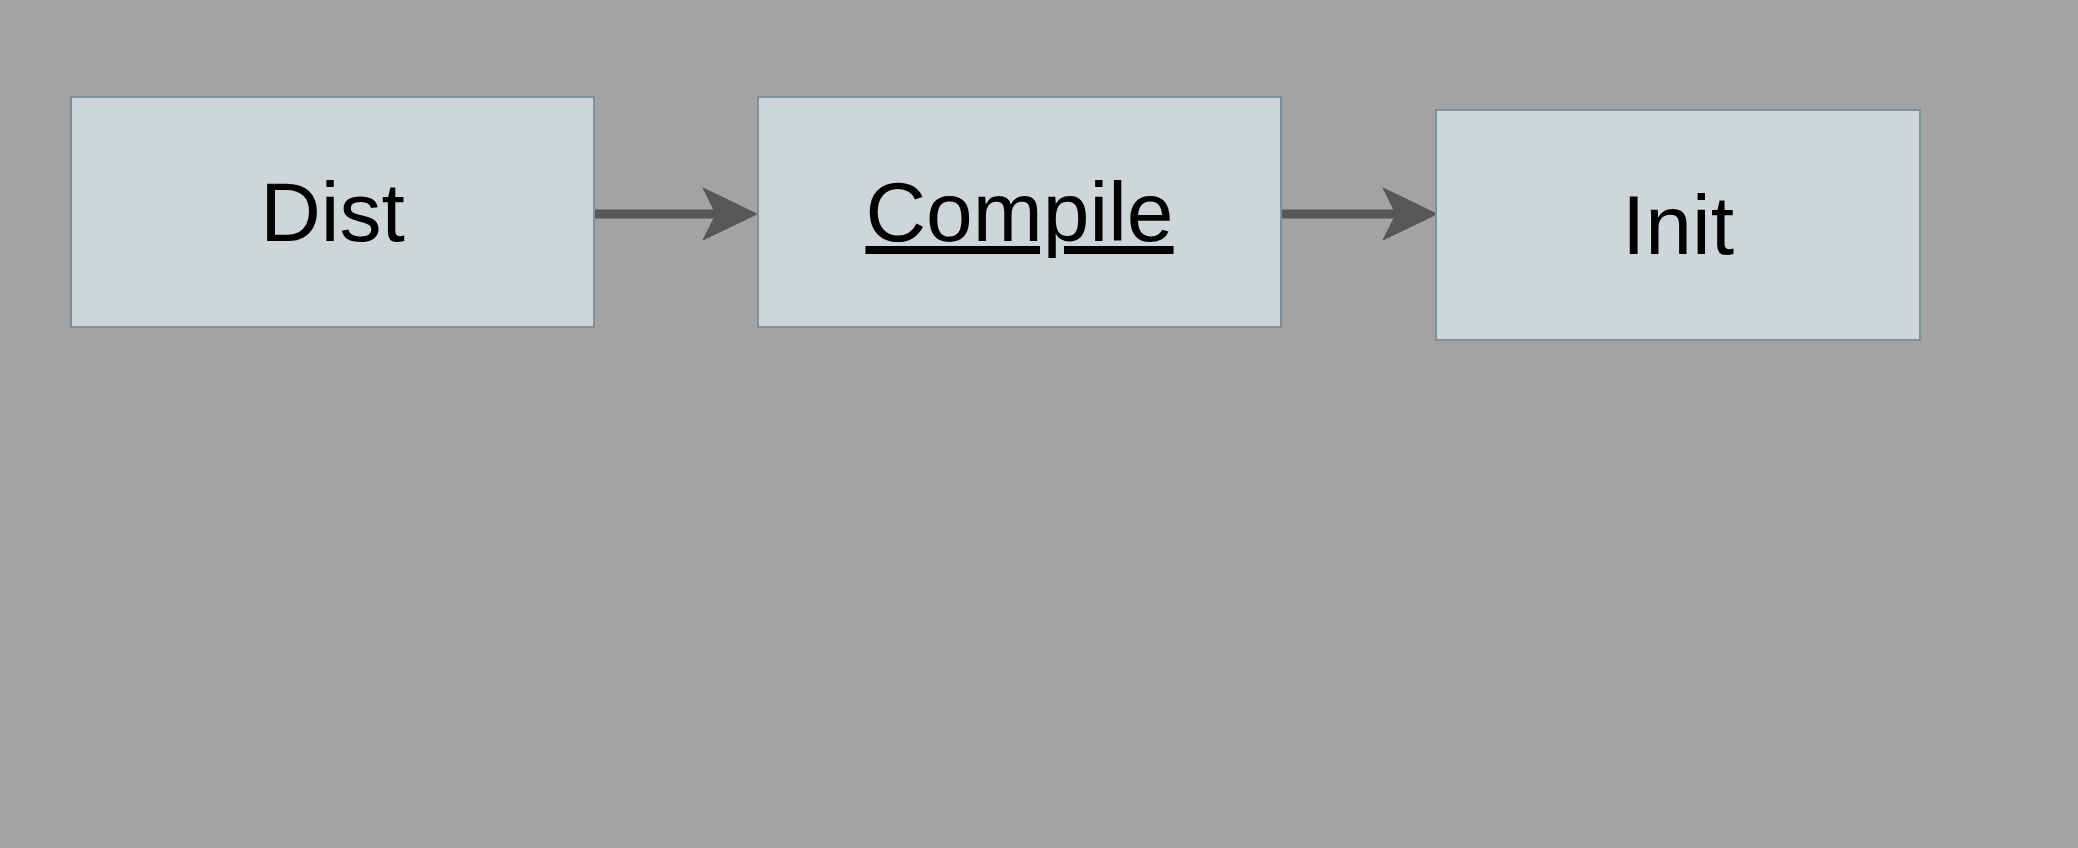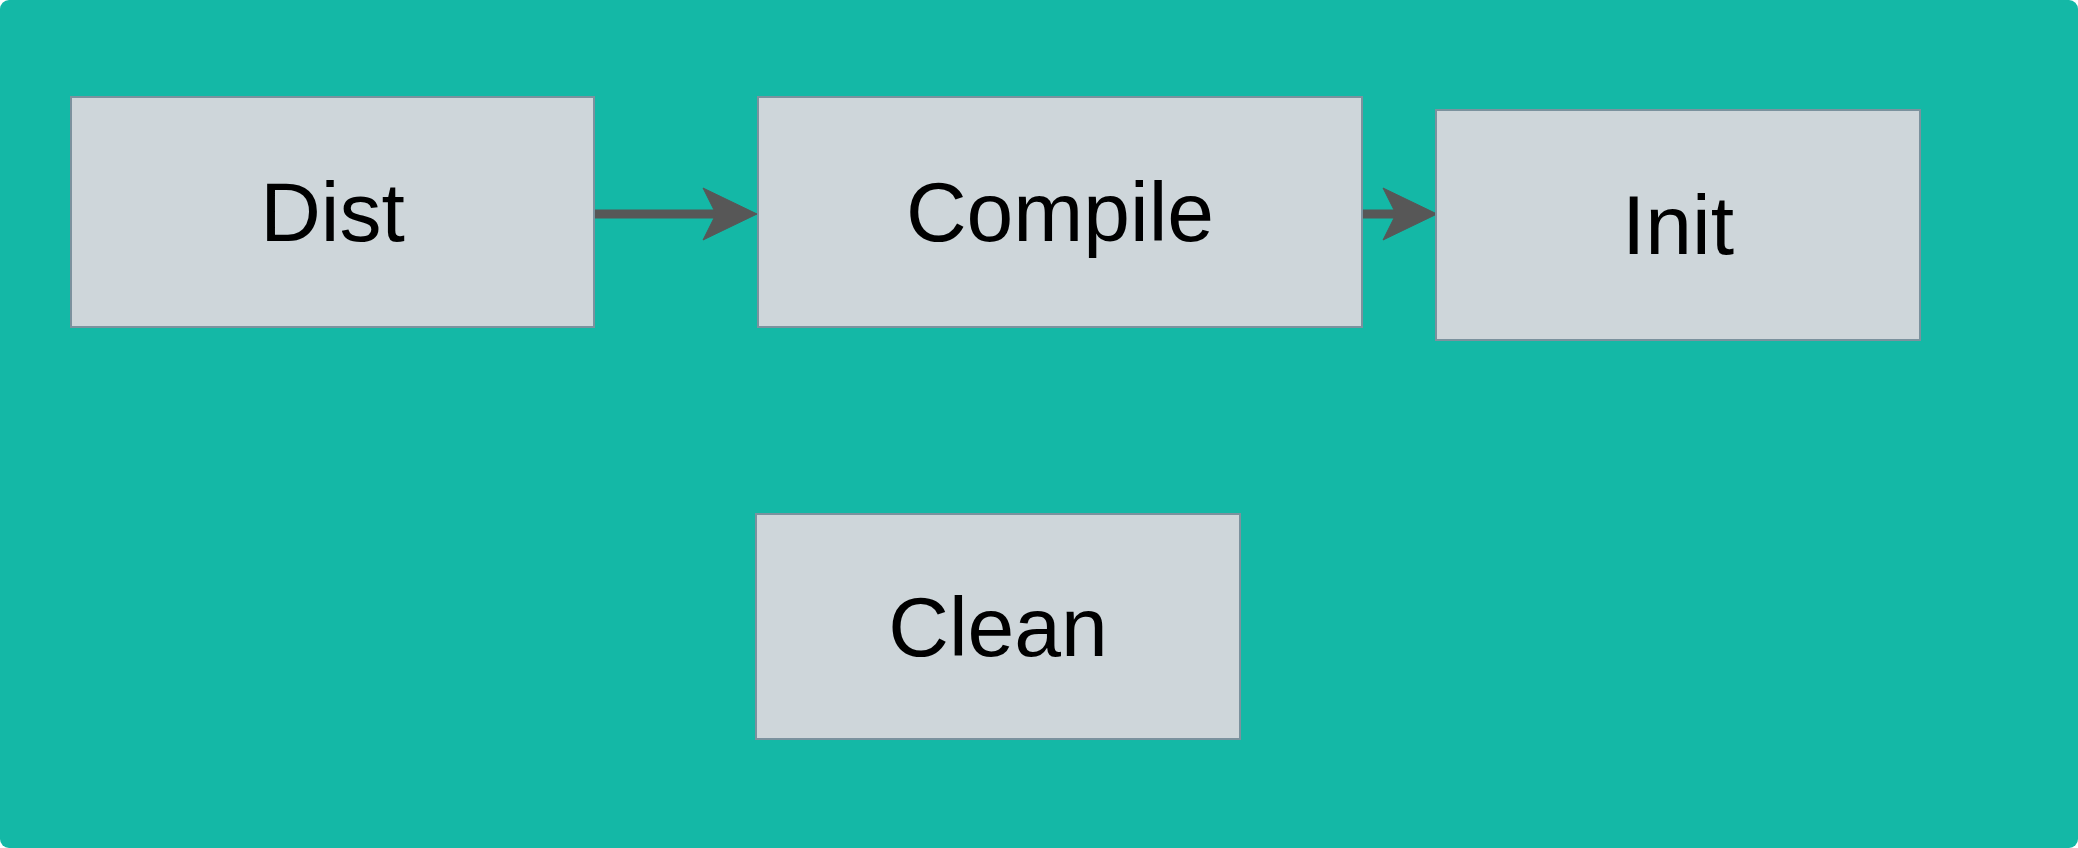--- a/index.html
+++ b/index.html
@@ -8,23 +8,22 @@
     padding: 0;
     background: #ffffff;
   }
   body {
     font-family: "Liberation Sans", sans-serif;
   }
   #canvas {
     position: relative;
     width: 2078px;
     height: 848px;
-    background: #14b8a6;
+    background: #a3a3a3;
     overflow: hidden;
-    border-radius: 9px;
   }
   .node {
     position: absolute;
     box-sizing: border-box;
     background: #ced6da;
     border: 2px solid #7b929e;
     display: flex;
     align-items: center;
     justify-content: center;
   }
@@ -32,21 +31,21 @@
     font-family: "Liberation Sans", sans-serif;
     font-size: 84px;
     font-weight: 400;
     color: #000000;
     line-height: 1;
     letter-spacing: 0px;
     white-space: nowrap;
     user-select: none;
   }
   #node-dist   { left: 70px;   top: 96px;  width: 525px; height: 232px; }
-  #node-compile{ left: 757px;  top: 96px;  width: 606px; height: 232px; }
+  #node-compile{ left: 757px;  top: 96px;  width: 525px; height: 232px; text-decoration: underline; }
   #node-init   { left: 1435px; top: 96px;  width: 486px; height: 232px; margin-top: 13px; }
   #node-clean  { left: 755px;  top: 513px; width: 486px; height: 227px; }
 
   #edge-layer {
     position: absolute;
     left: 0;
     top: 0;
     width: 2078px;
     height: 848px;
     pointer-events: none;
@@ -85,17 +84,14 @@
   </div>
 
   <div class="node" id="node-compile">
     <span class="node-label">Compile</span>
   </div>
 
   <div class="node" id="node-init">
     <span class="node-label">Init</span>
   </div>
 
-  <div class="node" id="node-clean">
-    <span class="node-label">Clean</span>
-  </div>
 
 </div>
 
 </body></html>

